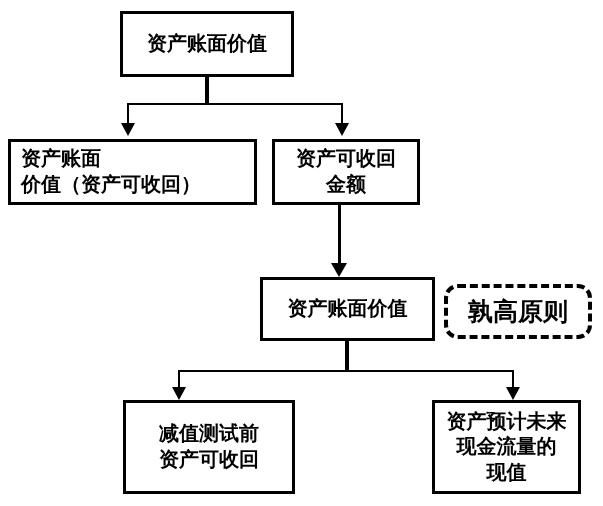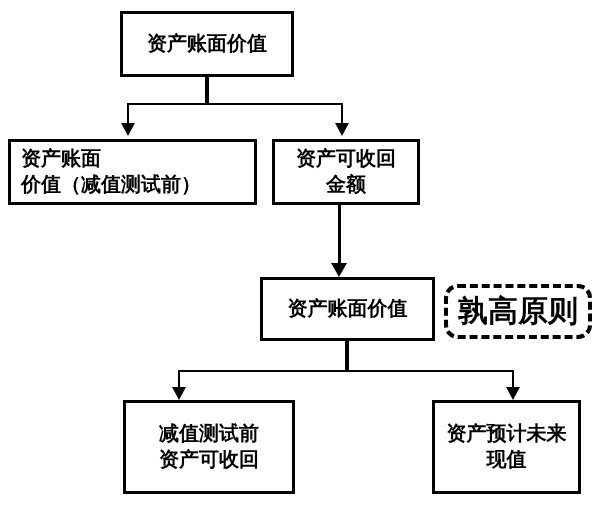--- a/index.html
+++ b/index.html
@@ -32,21 +32,21 @@
   }
   .box .line { display: block; white-space: nowrap; }
   .align-left {
     align-items: flex-start;
     text-align: left;
     padding-left: 10px;
   }
   .note {
     border: 4px dashed var(--line-color, #000000);
     border-radius: 14px;
-    font-size: 30px;
+    font-size: 25px;
   }
   .conn {
     position: absolute;
     background: var(--line-color, #000000);
   }
   .arrow-down {
     position: absolute;
     width: 0;
     height: 0;
     border-left: 7px solid transparent;
@@ -70,21 +70,21 @@
 
   <div class="conn" style="left:205px; top:76px; width:4px; height:29px;"></div>
   <div class="conn" style="left:127px; top:103px; width:216px; height:2px;"></div>
   <div class="conn" style="left:127px; top:103px; width:2px; height:20px;"></div>
   <div class="conn" style="left:341px; top:103px; width:2px; height:20px;"></div>
   <div class="arrow-down" style="left:121px; top:123px;"></div>
   <div class="arrow-down" style="left:335px; top:123px;"></div>
 
   <div class="box align-left" style="left:8px; top:139px; width:249px; height:66px;">
     <span class="line">资产账面</span>
-    <span class="line">价值（减值测试前）</span>
+    <span class="line">价值（资产可收回）</span>
   </div>
 
   <div class="box" style="left:272px; top:139px; width:148px; height:66px;">
     <span class="line">资产可收回</span>
     <span class="line">金额</span>
   </div>
 
   <div class="conn" style="left:338px; top:204px; width:3px; height:59px;"></div>
   <div class="arrow-down big" style="left:331px; top:263px;"></div>
 
@@ -103,16 +103,17 @@
   <div class="arrow-down" style="left:172px; top:387px;"></div>
   <div class="arrow-down" style="left:506px; top:387px;"></div>
 
   <div class="box" style="left:123px; top:400px; width:172px; height:94px;">
     <span class="line">减值测试前</span>
     <span class="line">资产可收回</span>
   </div>
 
   <div class="box" style="left:432px; top:400px; width:149px; height:94px;">
     <span class="line">资产预计未来</span>
+    <span class="line">现金流量的</span>
     <span class="line">现值</span>
   </div>
 
 </div>
 
 </body></html>

